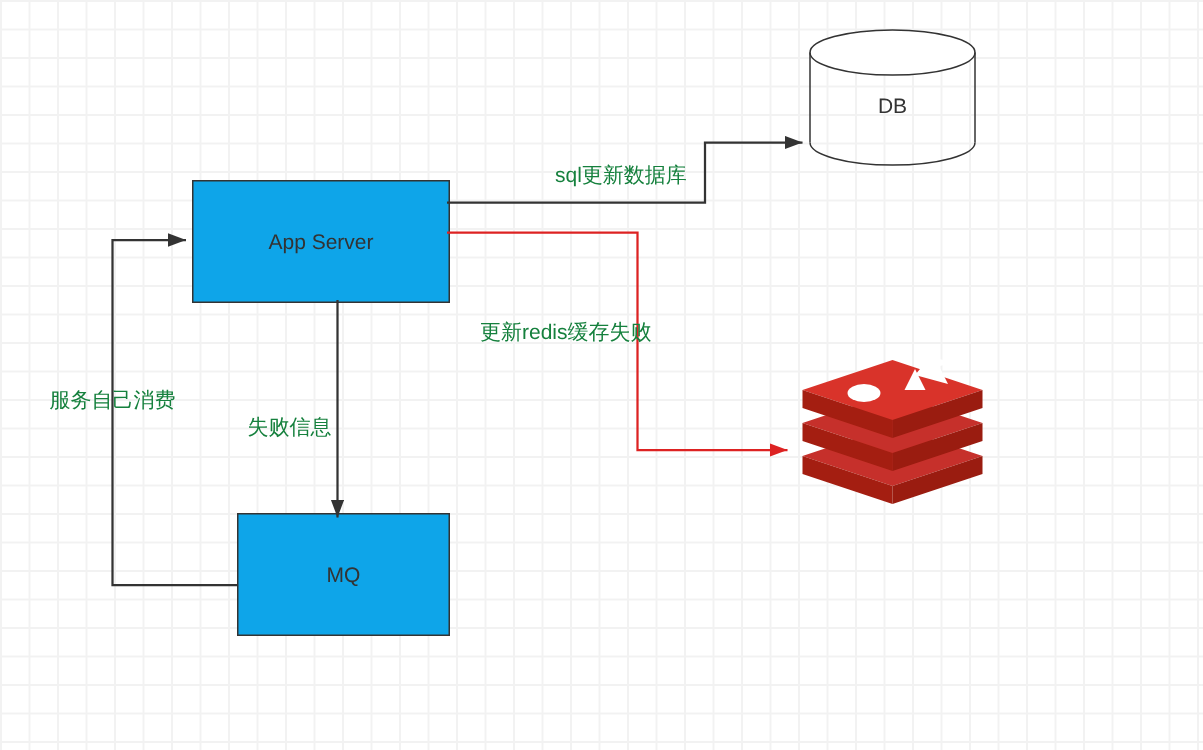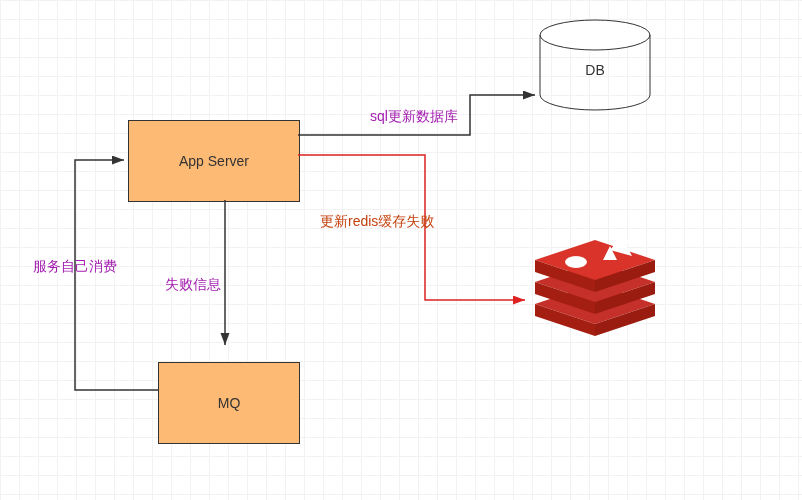--- a/index.html
+++ b/index.html
@@ -2,36 +2,36 @@
 <html><head>
 <meta charset="utf-8">
 <style>
   html,body{margin:0;padding:0;width:802px;height:500px;overflow:hidden;font-family:"Microsoft YaHei",Arial,sans-serif;font-size:14px;color:#333;background:#fff}
   .canvas{position:relative;width:802px;height:500px}
   .grid{position:absolute;inset:0;
     background-image:
       linear-gradient(to right,#f2f2f2 1px,transparent 1px),
       linear-gradient(to bottom,#f2f2f2 1px,transparent 1px);
     background-size:19px 19px}
-  .box{position:absolute;border:1px solid #333;background:#fdba74;display:flex;align-items:center;justify-content:center}
-  .label{position:absolute;white-space:nowrap;color:#a21caf}
-  .label.red{color:#c2410c}
+  .box{position:absolute;border:1px solid #333;background:#0ea5e9;display:flex;align-items:center;justify-content:center}
+  .label{position:absolute;white-space:nowrap;color:#15803d}
+  .label.red{color:#15803d}
   svg.overlay{position:absolute;inset:0;width:802px;height:500px;pointer-events:none}
 </style>
 </head>
 <body>
 
 <div class="canvas">
   <div class="grid"></div>
 
   <div class="box" style="left:128px;top:120px;width:170px;height:80px">
     <span>App Server</span>
   </div>
 
-  <div class="box" style="left:158px;top:362px;width:140px;height:80px">
+  <div class="box" style="left:158px;top:342px;width:140px;height:80px">
     <span>MQ</span>
   </div>
 
   <svg class="overlay">
     <g transform="translate(540,20)">
       <ellipse cx="55" cy="15" rx="55" ry="15" fill="#fff" stroke="#333"></ellipse>
       <path d="M0,15 V75" fill="none" stroke="#333"></path>
       <path d="M110,15 V75" fill="none" stroke="#333"></path>
       <path d="M0,75 A55,15 0 0 0 110,75" fill="none" stroke="#333"></path>
       <text x="55" y="55" text-anchor="middle" font-size="14" fill="#333">DB</text>

